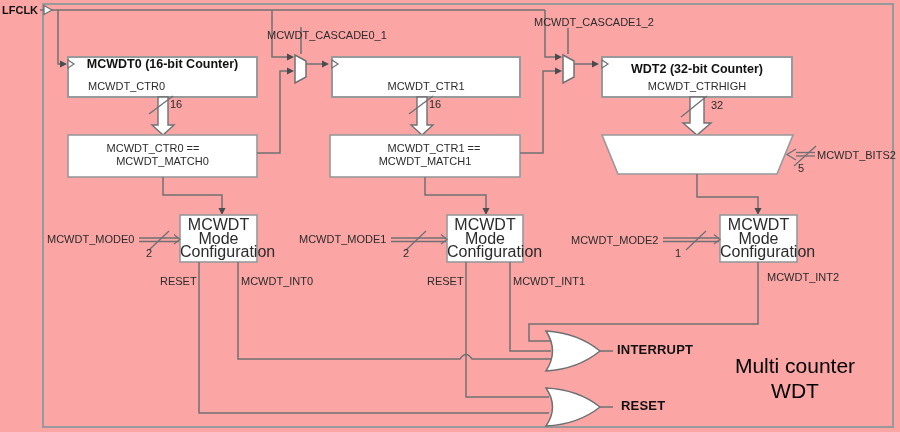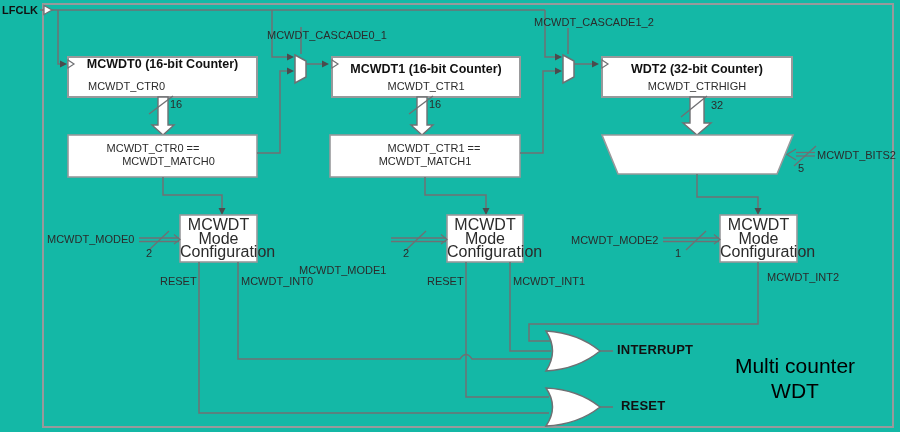--- a/index.html
+++ b/index.html
@@ -1,17 +1,17 @@
 <!DOCTYPE html>
 <html><head>
 <meta charset="utf-8">
 <style>
   html,body{margin:0;padding:0;background:#ffffff;}
   #stage{
-    position:relative;width:900px;height:432px;background:#14b8a6;
+    position:relative;width:900px;height:432px;background:#fca5a5;
     font-family:"Liberation Sans", sans-serif;color:#232323;overflow:hidden;
   }
   #wires{position:absolute;left:0;top:0;z-index:1;}
   .lbl{position:absolute;z-index:2;font-size:11px;line-height:12px;white-space:nowrap;color:#2b2b2b;}
   .b{font-weight:bold;color:#111;}
   .ctr{text-align:center;}
   .boxtitle{font-size:12.5px;line-height:13px;}
   .reg{font-size:11px;}
   .modebox{font-size:16px;line-height:13.5px;}
   .gateout{font-size:13px;letter-spacing:0.2px;}
@@ -114,47 +114,46 @@
   </svg>
 
   <div class="lbl b" style="left:2px;top:4px;">LFCLK</div>
   <div class="lbl" style="left:267px;top:29px;">MCWDT_CASCADE0_1</div>
   <div class="lbl" style="left:534px;top:16px;">MCWDT_CASCADE1_2</div>
 
   <div class="lbl b ctr boxtitle" style="left:68px;top:58px;width:189px;">MCWDT0 (16-bit Counter)</div>
   <div class="lbl ctr reg" style="left:51px;top:80px;width:151px;">MCWDT_CTR0</div>
   <div class="lbl num" style="left:170px;top:98px;">16</div>
 
-  <div class="lbl b ctr boxtitle" style="left:332px;top:63px;width:188px;">MCWDT1 (16-bit Counter)</div>
   <div class="lbl ctr reg" style="left:332px;top:80px;width:188px;">MCWDT_CTR1</div>
   <div class="lbl num" style="left:429px;top:98px;">16</div>
 
   <div class="lbl b ctr boxtitle" style="left:602px;top:63px;width:190px;">WDT2 (32-bit Counter)</div>
   <div class="lbl ctr reg" style="left:602px;top:80px;width:190px;">MCWDT_CTRHIGH</div>
   <div class="lbl num" style="left:711px;top:99px;">32</div>
 
   <div class="lbl ctr" style="left:68px;top:142px;width:170px;">MCWDT_CTR0 ==</div>
-  <div class="lbl ctr" style="left:68px;top:155px;width:189px;padding-left:6px;">MCWDT_MATCH0</div>
+  <div class="lbl ctr" style="left:68px;top:155px;width:189px;">MCWDT_MATCH0</div>
   <div class="lbl ctr" style="left:330px;top:142px;width:208px;">MCWDT_CTR1 ==</div>
   <div class="lbl ctr" style="left:330px;top:155px;width:190px;">MCWDT_MATCH1</div>
 
   <div class="lbl" style="left:817px;top:149px;">MCWDT_BITS2</div>
   <div class="lbl num" style="left:798px;top:162px;">5</div>
 
   <div class="lbl" style="left:47px;top:233px;">MCWDT_MODE0</div>
   <div class="lbl num" style="left:146px;top:247px;">2</div>
   <div class="lbl ctr modebox" style="left:180px;top:218px;width:77px;">
     <div>MCWDT</div>
     <div>Mode</div>
     <div>Configuration</div>
   </div>
   <div class="lbl" style="left:160px;top:275px;">RESET</div>
   <div class="lbl" style="left:241px;top:275px;">MCWDT_INT0</div>
 
-  <div class="lbl" style="left:299px;top:233px;margin-top:31px;">MCWDT_MODE1</div>
+  <div class="lbl" style="left:299px;top:233px;">MCWDT_MODE1</div>
   <div class="lbl num" style="left:403px;top:247px;">2</div>
   <div class="lbl ctr modebox" style="left:447px;top:218px;width:76px;">
     <div>MCWDT</div>
     <div>Mode</div>
     <div>Configuration</div>
   </div>
   <div class="lbl" style="left:427px;top:275px;">RESET</div>
   <div class="lbl" style="left:513px;top:275px;">MCWDT_INT1</div>
 
   <div class="lbl" style="left:571px;top:234px;">MCWDT_MODE2</div>

